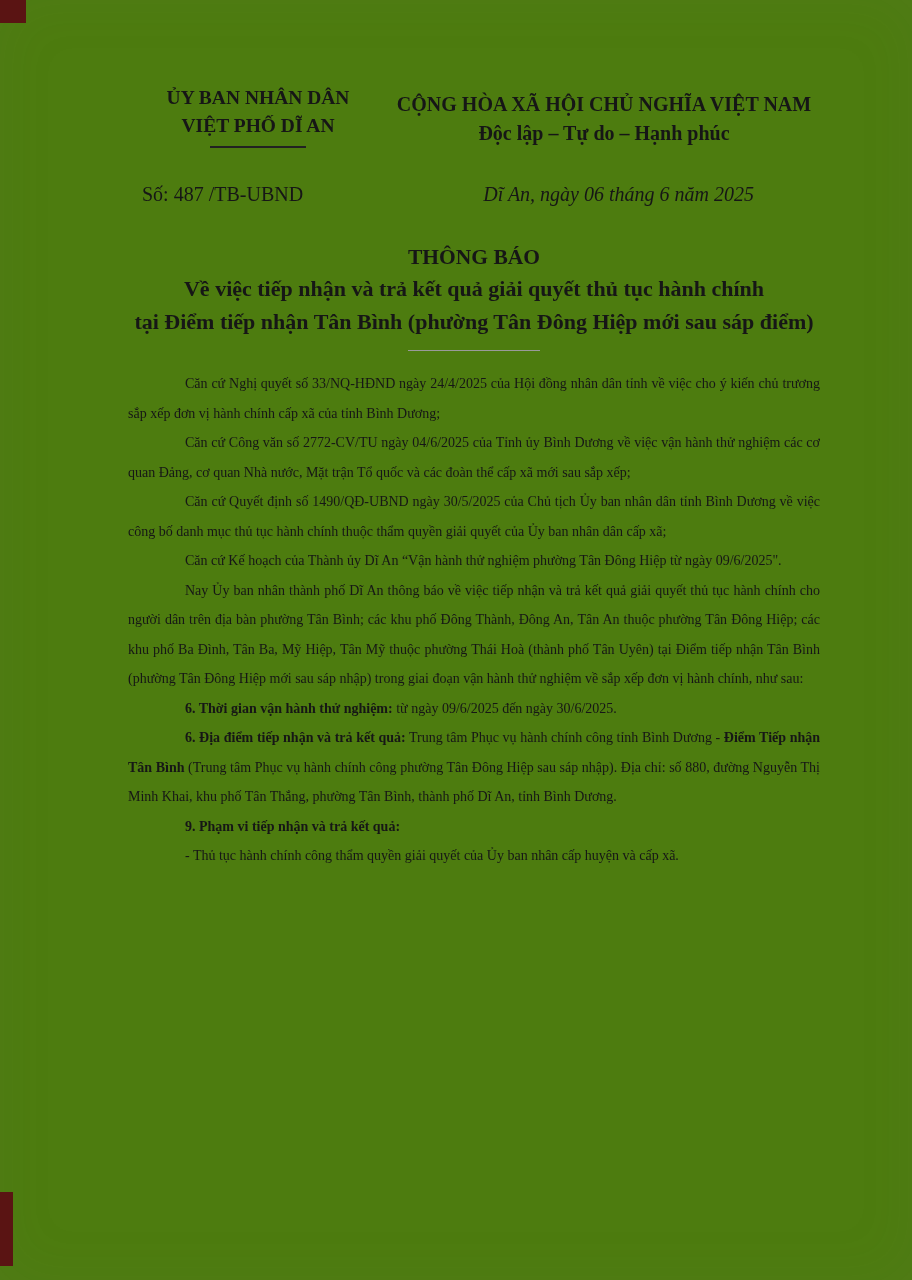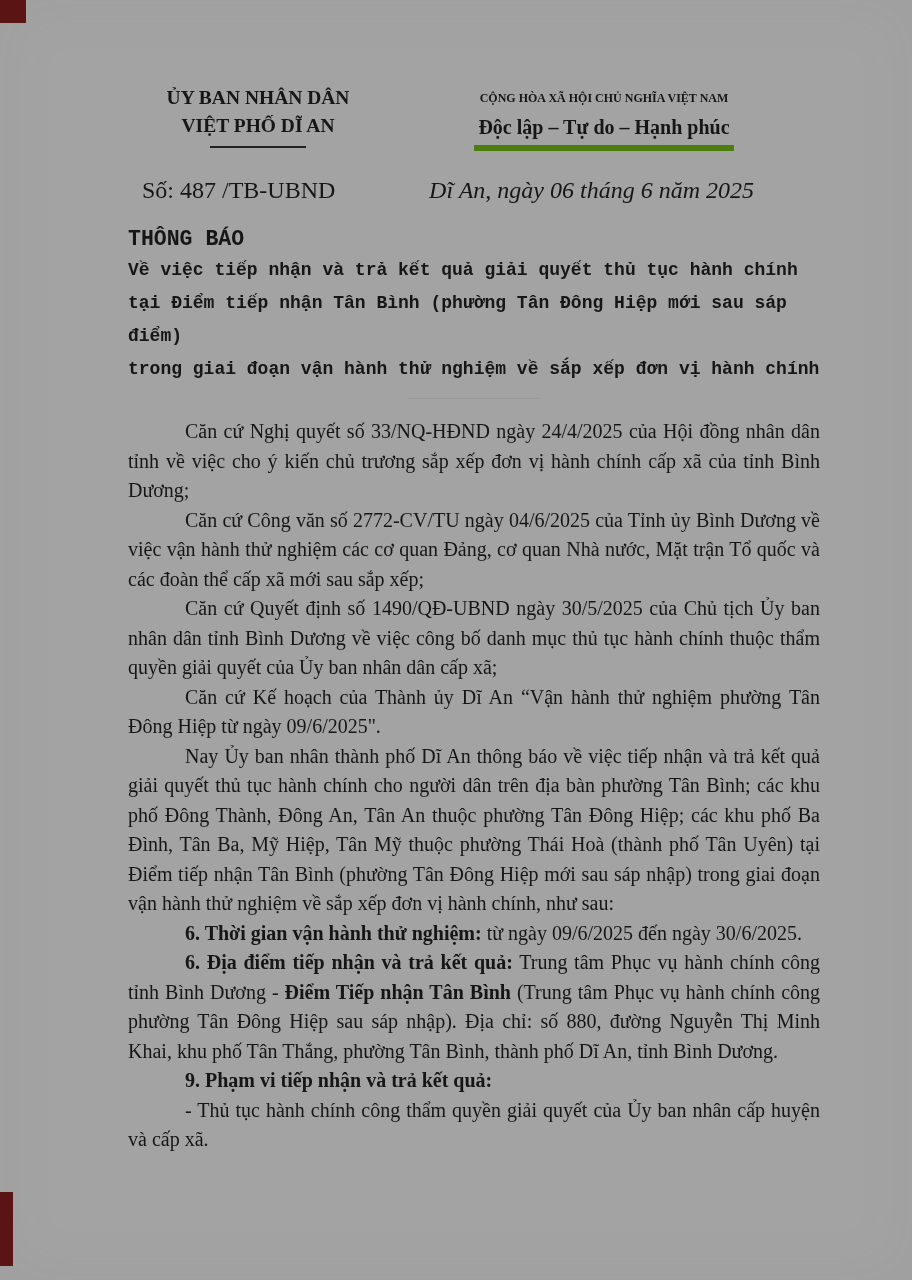--- a/index.html
+++ b/index.html
@@ -2,71 +2,71 @@
 <html lang="vi"><head>
 <meta charset="utf-8">
 <style>
   * { margin: 0; padding: 0; box-sizing: border-box; }
   html, body { background: #e9e9e9; }
   .page {
     position: relative;
     width: 912px;
     height: 1280px;
     margin: 0 auto;
-    background: #a3a3a3;
+    background: #4d7c0f;
     color: #161616;
     font-family: "Liberation Serif", "DejaVu Serif", serif;
     overflow: hidden;
     box-shadow: inset 0 0 60px rgba(120,120,120,0.08);
   }
   
   .corner-mark { position: absolute; }
   .corner-mark.tl { top: 0; left: 0; width: 26px; height: 23px; }
   .corner-mark.bl { top: 1192px; left: 0; width: 13px; height: 74px; }
 
   .content { padding: 84px 92px 0 128px; }
 
   
   .header { display: flex; }
   .h-left { width: 260px; text-align: center; }
   .h-right { flex: 1; text-align: center; }
   .h-line { font-weight: bold; font-size: 19.5px; line-height: 28px; }
-  .h-right .h-line.top { font-size: 12px; }
+  .h-right .h-line.top { font-size: 20px; margin-top: 6px; }
   .motto-wrap { display: inline-block; }
   .motto {
     font-weight: bold; font-size: 20px; line-height: 30px;
     display: inline-block;
     border-bottom: 6px solid #4d7c0f;
     padding: 0 4px 3px 4px;
   }
   .rule-left {
     width: 96px; height: 0;
     border-bottom: 2px solid #222;
     margin: 6px auto 0 auto;
   }
 
   
-  .num-date { display: flex; margin-top: 26px; font-size: 24px; }
+  .num-date { display: flex; margin-top: 26px; font-size: 20px; }
   .doc-number { margin-left: 14px; }
   .date-line { font-style: italic; margin-left: auto; margin-right: 66px; }
 
   
-  .title-block { margin-top: 20px; font-family: Liberation Mono, monospace; }
+  .title-block { text-align: center; margin-top: 36px; }
   .doc-type { font-weight: bold; font-size: 21.5px; line-height: 30px; }
-  .subtitle { font-weight: bold; font-size: 18px; line-height: 33px; }
+  .subtitle { font-weight: bold; font-size: 22px; line-height: 33px; }
   .title-rule {
     width: 132px; height: 0;
     border-bottom: 1.5px solid #9a9a9a;
     margin: 12px auto 0 auto;
   }
 
   
   .doc-body { margin-top: 18px; }
   .para {
-    font-size: 20px;
+    font-size: 14px;
     line-height: 29.5px;
     text-align: justify;
     text-indent: 57px;
   }
   .para .b { font-weight: bold; }
 </style>
 </head>
 <body>
 
 <div class="page">
@@ -92,21 +92,20 @@
 
     <div class="num-date">
       <span class="doc-number">Số:  487  /TB-UBND</span>
       <span class="date-line">Dĩ An, ngày 06  tháng  6  năm 2025</span>
     </div>
 
     <div class="title-block">
       <div class="doc-type">THÔNG BÁO</div>
       <div class="subtitle">Về việc tiếp nhận và trả kết quả giải quyết thủ tục hành chính</div>
       <div class="subtitle">tại Điểm tiếp nhận Tân Bình (phường Tân Đông Hiệp mới sau sáp điểm)</div>
-      <div class="subtitle">trong giai đoạn vận hành thử nghiệm về sắp xếp đơn vị hành chính</div>
       <div class="title-rule"></div>
     </div>
 
     <div class="doc-body">
         <p class="para"><span>Căn cứ Nghị quyết số 33/NQ-HĐND ngày 24/4/2025 của Hội đồng nhân dân tỉnh về việc cho ý kiến chủ trương sắp xếp đơn vị hành chính cấp xã của tỉnh Bình Dương;</span></p>
         <p class="para"><span>Căn cứ Công văn số 2772-CV/TU ngày 04/6/2025 của Tỉnh ủy Bình Dương về việc vận hành thử nghiệm các cơ quan Đảng, cơ quan Nhà nước, Mặt trận Tổ quốc và các đoàn thể cấp xã mới sau sắp xếp;</span></p>
         <p class="para"><span>Căn cứ Quyết định số 1490/QĐ-UBND ngày 30/5/2025 của Chủ tịch Ủy ban nhân dân tỉnh Bình Dương về việc công bố danh mục thủ tục hành chính thuộc thẩm quyền giải quyết của Ủy ban nhân dân cấp xã;</span></p>
         <p class="para"><span>Căn cứ Kế hoạch của Thành ủy Dĩ An “Vận hành thử nghiệm phường Tân Đông Hiệp từ ngày 09/6/2025".</span></p>
         <p class="para"><span>Nay Ủy ban nhân thành phố Dĩ An thông báo về việc tiếp nhận và trả kết quả giải quyết thủ tục hành chính cho người dân trên địa bàn phường Tân Bình; các khu phố Đông Thành, Đông An, Tân An thuộc phường Tân Đông Hiệp; các khu phố Ba Đình, Tân Ba, Mỹ Hiệp, Tân Mỹ thuộc phường Thái Hoà (thành phố Tân Uyên) tại Điểm tiếp nhận Tân Bình (phường Tân Đông Hiệp mới sau sáp nhập) trong giai đoạn vận hành thử nghiệm về sắp xếp đơn vị hành chính, như sau:</span></p>
         <p class="para"><span class="b">6. Thời gian vận hành thử nghiệm:</span><span> từ ngày 09/6/2025 đến ngày 30/6/2025.</span></p>

